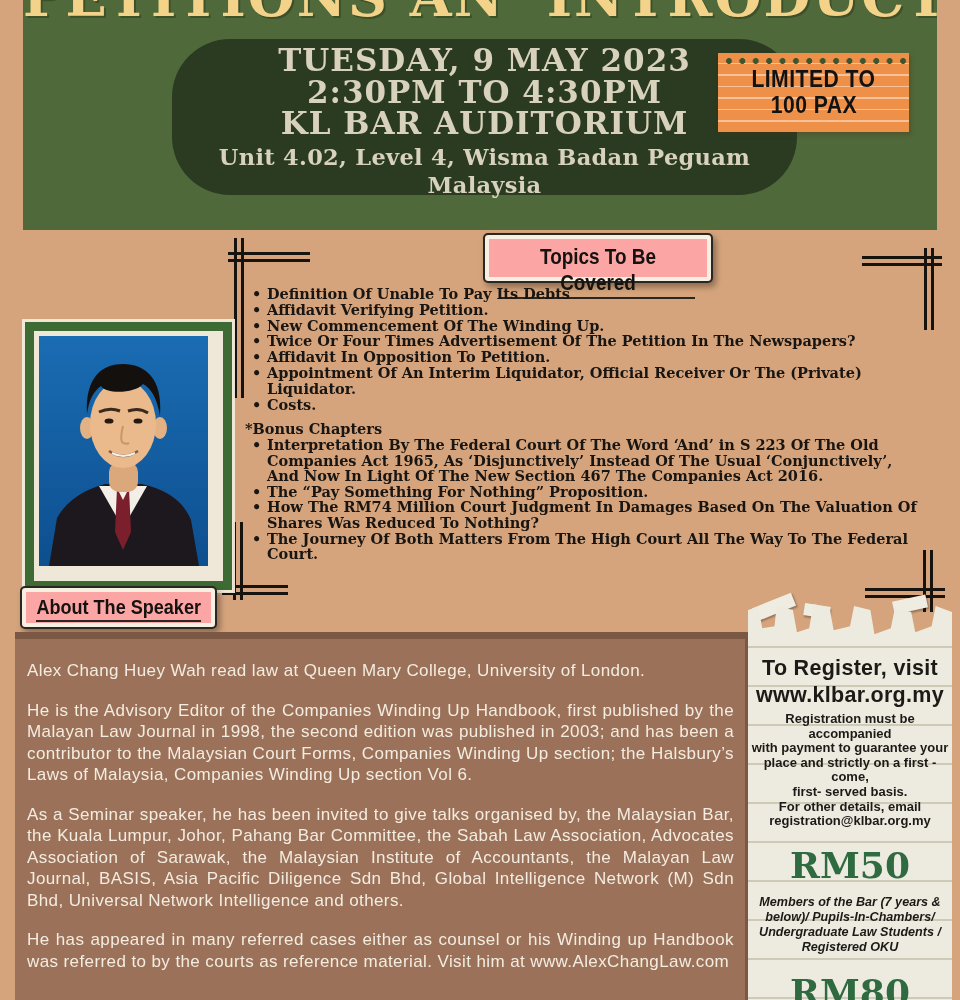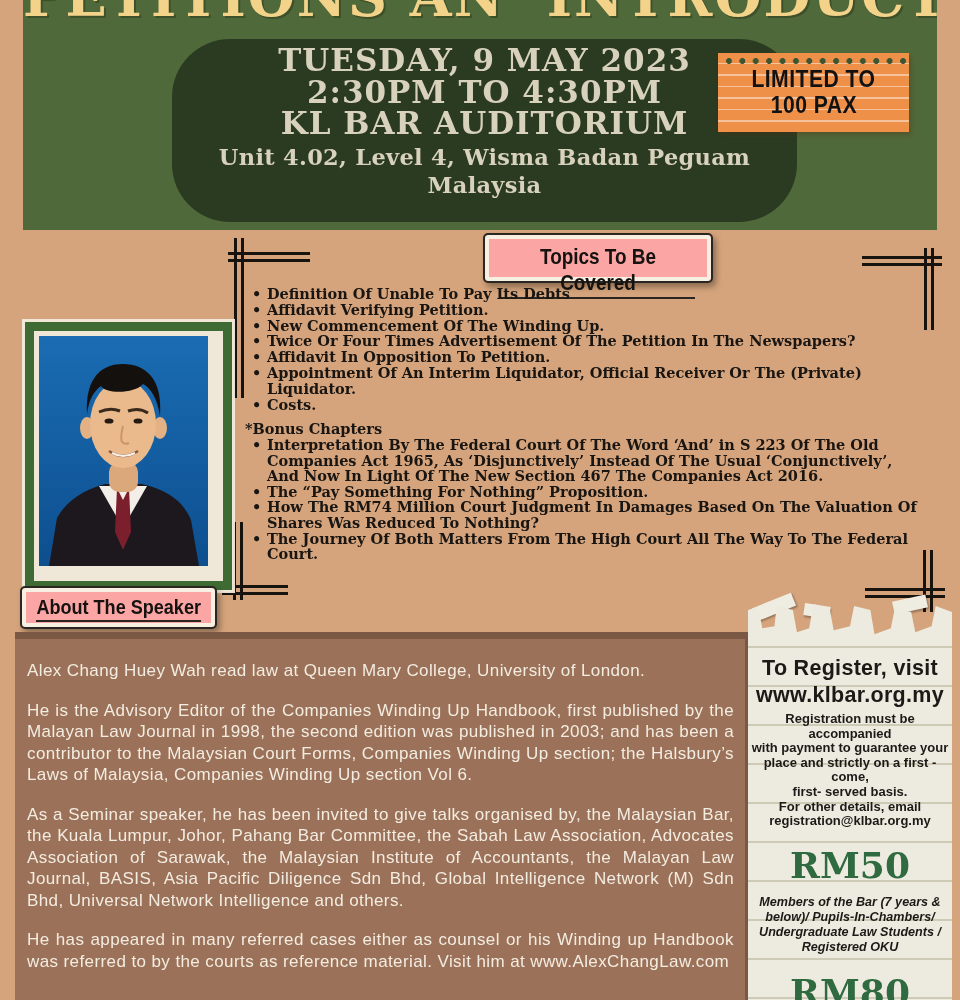--- a/index.html
+++ b/index.html
@@ -6,21 +6,21 @@
   body{width:960px;height:1000px;overflow:hidden;position:relative;
        background:#d5a47c;font-family:"Liberation Sans",sans-serif;}
   .abs{position:absolute;}
 
   
   .green-panel{left:23px;top:0;width:914px;height:230px;background:#50693a;overflow:hidden;}
   .event-title{left:0;top:-31px;width:914px;text-align:center;
       font-family:"DejaVu Serif",serif;font-weight:bold;font-size:54px;line-height:56px;
       letter-spacing:2px;color:#f2d389;white-space:nowrap;
       text-shadow:2px 2px 0 rgba(40,50,25,.45);}
-  .schedule-card{left:149px;top:39px;width:625px;height:183px;background:#2a3b21;
+  .schedule-card{left:149px;top:39px;width:625px;height:156px;background:#2a3b21;
       border-radius:58px;text-align:center;color:#d8d1bc;
       font-family:"DejaVu Serif",serif;font-weight:bold;padding-top:6px;box-sizing:border-box;}
   .sched-line{font-size:31px;line-height:31.5px;letter-spacing:1px;}
   .addr-line{font-size:22.5px;line-height:28px;letter-spacing:.3px;}
   .addr-block{margin-top:3px;}
 
   .badge{left:718px;top:53px;width:191px;height:79px;background:#ef9049;
       box-shadow:2px 3px 4px rgba(80,50,20,.35);
       background-image:repeating-linear-gradient(to bottom,rgba(255,255,255,0) 0 10px,rgba(255,255,255,.45) 10px 11.5px);}
   .badge-dots{position:absolute;left:6px;top:3px;width:188px;height:10px;

